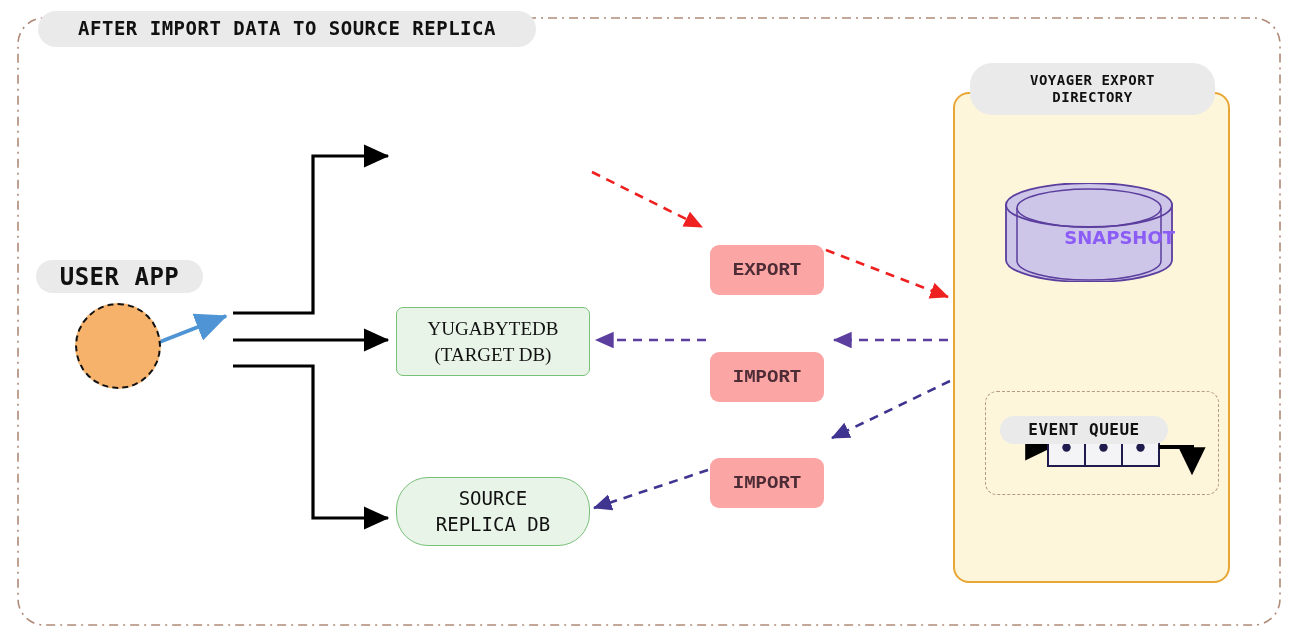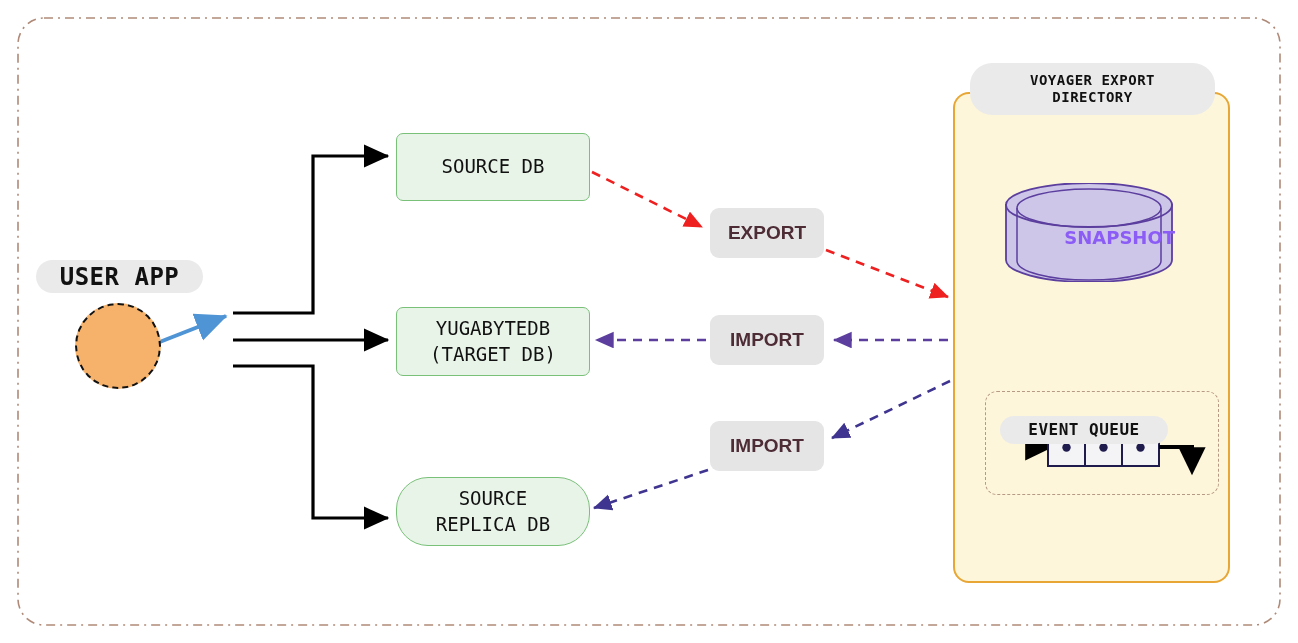--- a/index.html
+++ b/index.html
@@ -80,37 +80,38 @@
     justify-content: center;
     text-align: center;
     color: #111111;
     font-size: 19px;
     line-height: 1.35;
     white-space: pre;
     font-family: "DejaVu Sans Mono", "Liberation Mono", monospace;
     z-index: 5;
   }
   #box-source-db    { left: 396px; top: 133px; width: 192px; height: 66px; }
-  #box-target-db    { left: 396px; top: 307px; width: 192px; height: 67px; }
+  #box-target-db    { left: 396px; top: 307px; width: 192px; height: 67px; font-family: Liberation Serif, serif; }
   #box-replica-db   { left: 396px; top: 477px; width: 192px; height: 67px; border-radius: 32px; }
 
   
   .edgelabel {
     position: absolute;
-    background: #e5e5e5;
+    background: #fca5a5;
     border-radius: 9px;
     display: flex;
     align-items: center;
     justify-content: center;
     color: #4d2c36;
     font-weight: bold;
     font-size: 19px;
-    font-family: Liberation Sans, sans-serif;
+    font-family: Liberation Mono, monospace;
     white-space: pre;
     z-index: 5;
+    margin-top: 37px;
   }
   #label-export  { left: 710px; top: 208px; width: 114px; height: 50px; }
   #label-import1 { left: 710px; top: 315px; width: 114px; height: 50px; }
   #label-import2 { left: 710px; top: 421px; width: 114px; height: 50px; }
 
   
   #voyager-panel {
     position: absolute;
     left: 953px; top: 92px;
     width: 273px; height: 487px;
@@ -237,28 +238,28 @@
     <rect x="1085" y="429" width="37" height="37" fill="#f4f4f6" stroke="#1f1b4d" stroke-width="2"></rect>
     <circle cx="1103.5" cy="447.5" r="4.2" fill="#1f1b4d"></circle>
     <rect x="1122" y="429" width="37" height="37" fill="#f4f4f6" stroke="#1f1b4d" stroke-width="2"></rect>
     <circle cx="1140.5" cy="447.5" r="4.2" fill="#1f1b4d"></circle>
 
     <path d="M1159,447 L1192,447 L1192,468" fill="none" stroke="#000000" stroke-width="4" marker-end="url(#arw-q)"></path>
   </svg>
 
   <div id="userapp-circle"></div>
 
-  <div class="dbbox" id="box-source-db">SOURCE DB</div>
   <div class="dbbox" id="box-target-db">YUGABYTEDB
 (TARGET DB)</div>
   <div class="dbbox" id="box-replica-db">SOURCE
 REPLICA DB</div>
 
   <div class="edgelabel" id="label-export">EXPORT</div>
   <div class="edgelabel" id="label-import1">IMPORT</div>
   <div class="edgelabel" id="label-import2">IMPORT</div>
 
+  <div class="pill" id="title-pill">AFTER IMPORT DATA TO SOURCE REPLICA</div>
   <div class="pill" id="userapp-pill">USER APP</div>
   <div class="pill" id="voyager-pill">VOYAGER EXPORT
 DIRECTORY</div>
   <div class="pill" id="eventqueue-pill">EVENT QUEUE</div>
 
 </div>
 
 </body></html>

